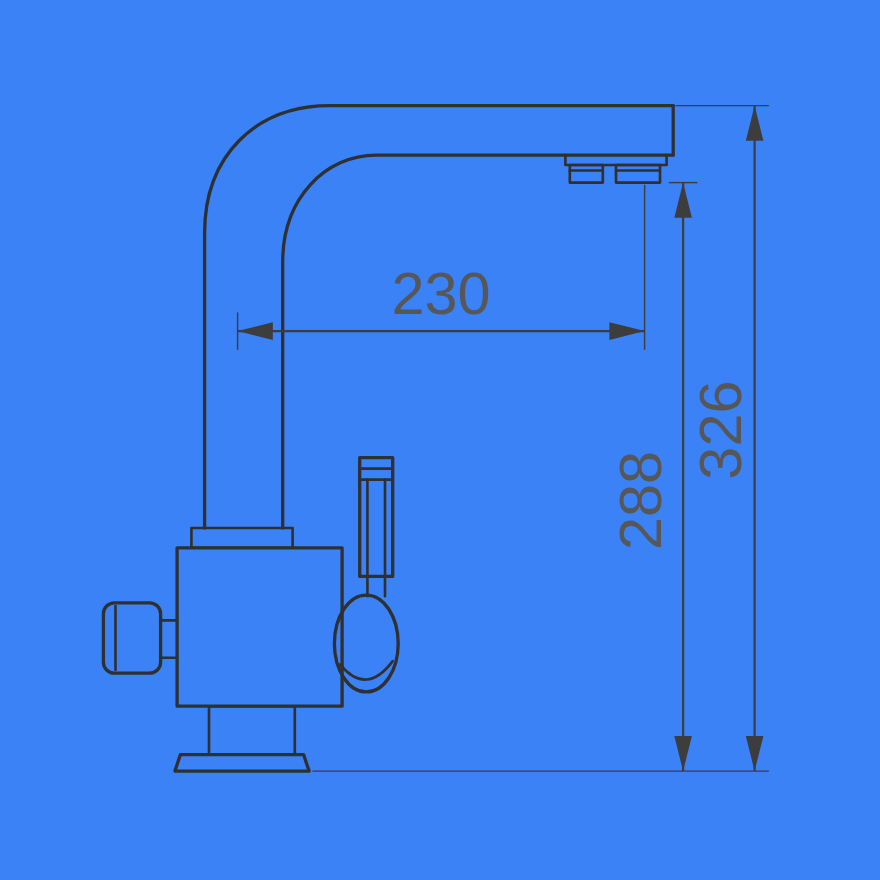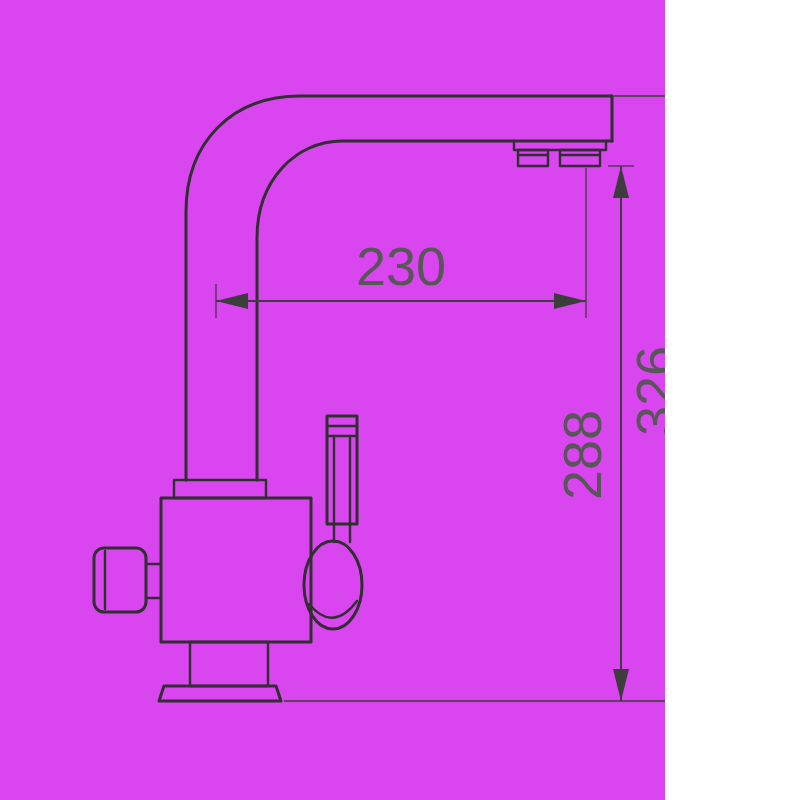--- a/index.html
+++ b/index.html
@@ -1,23 +1,23 @@
 <!DOCTYPE html>
 <html><head>
 <meta charset="utf-8">
 <style>
   html, body {
     margin: 0;
     padding: 0;
     background: #ffffff;
   }
   .canvas {
-    width: 665px;
+    width: 800px;
     height: 800px;
-    background: #d946ef;
+    background: #3b82f6;
     position: relative;
     overflow: hidden;
   }
   svg { display: block; }
   .outline {
     fill: none;
     stroke: #303030;
     stroke-width: 3;
     stroke-linecap: round;
     stroke-linejoin: round;

